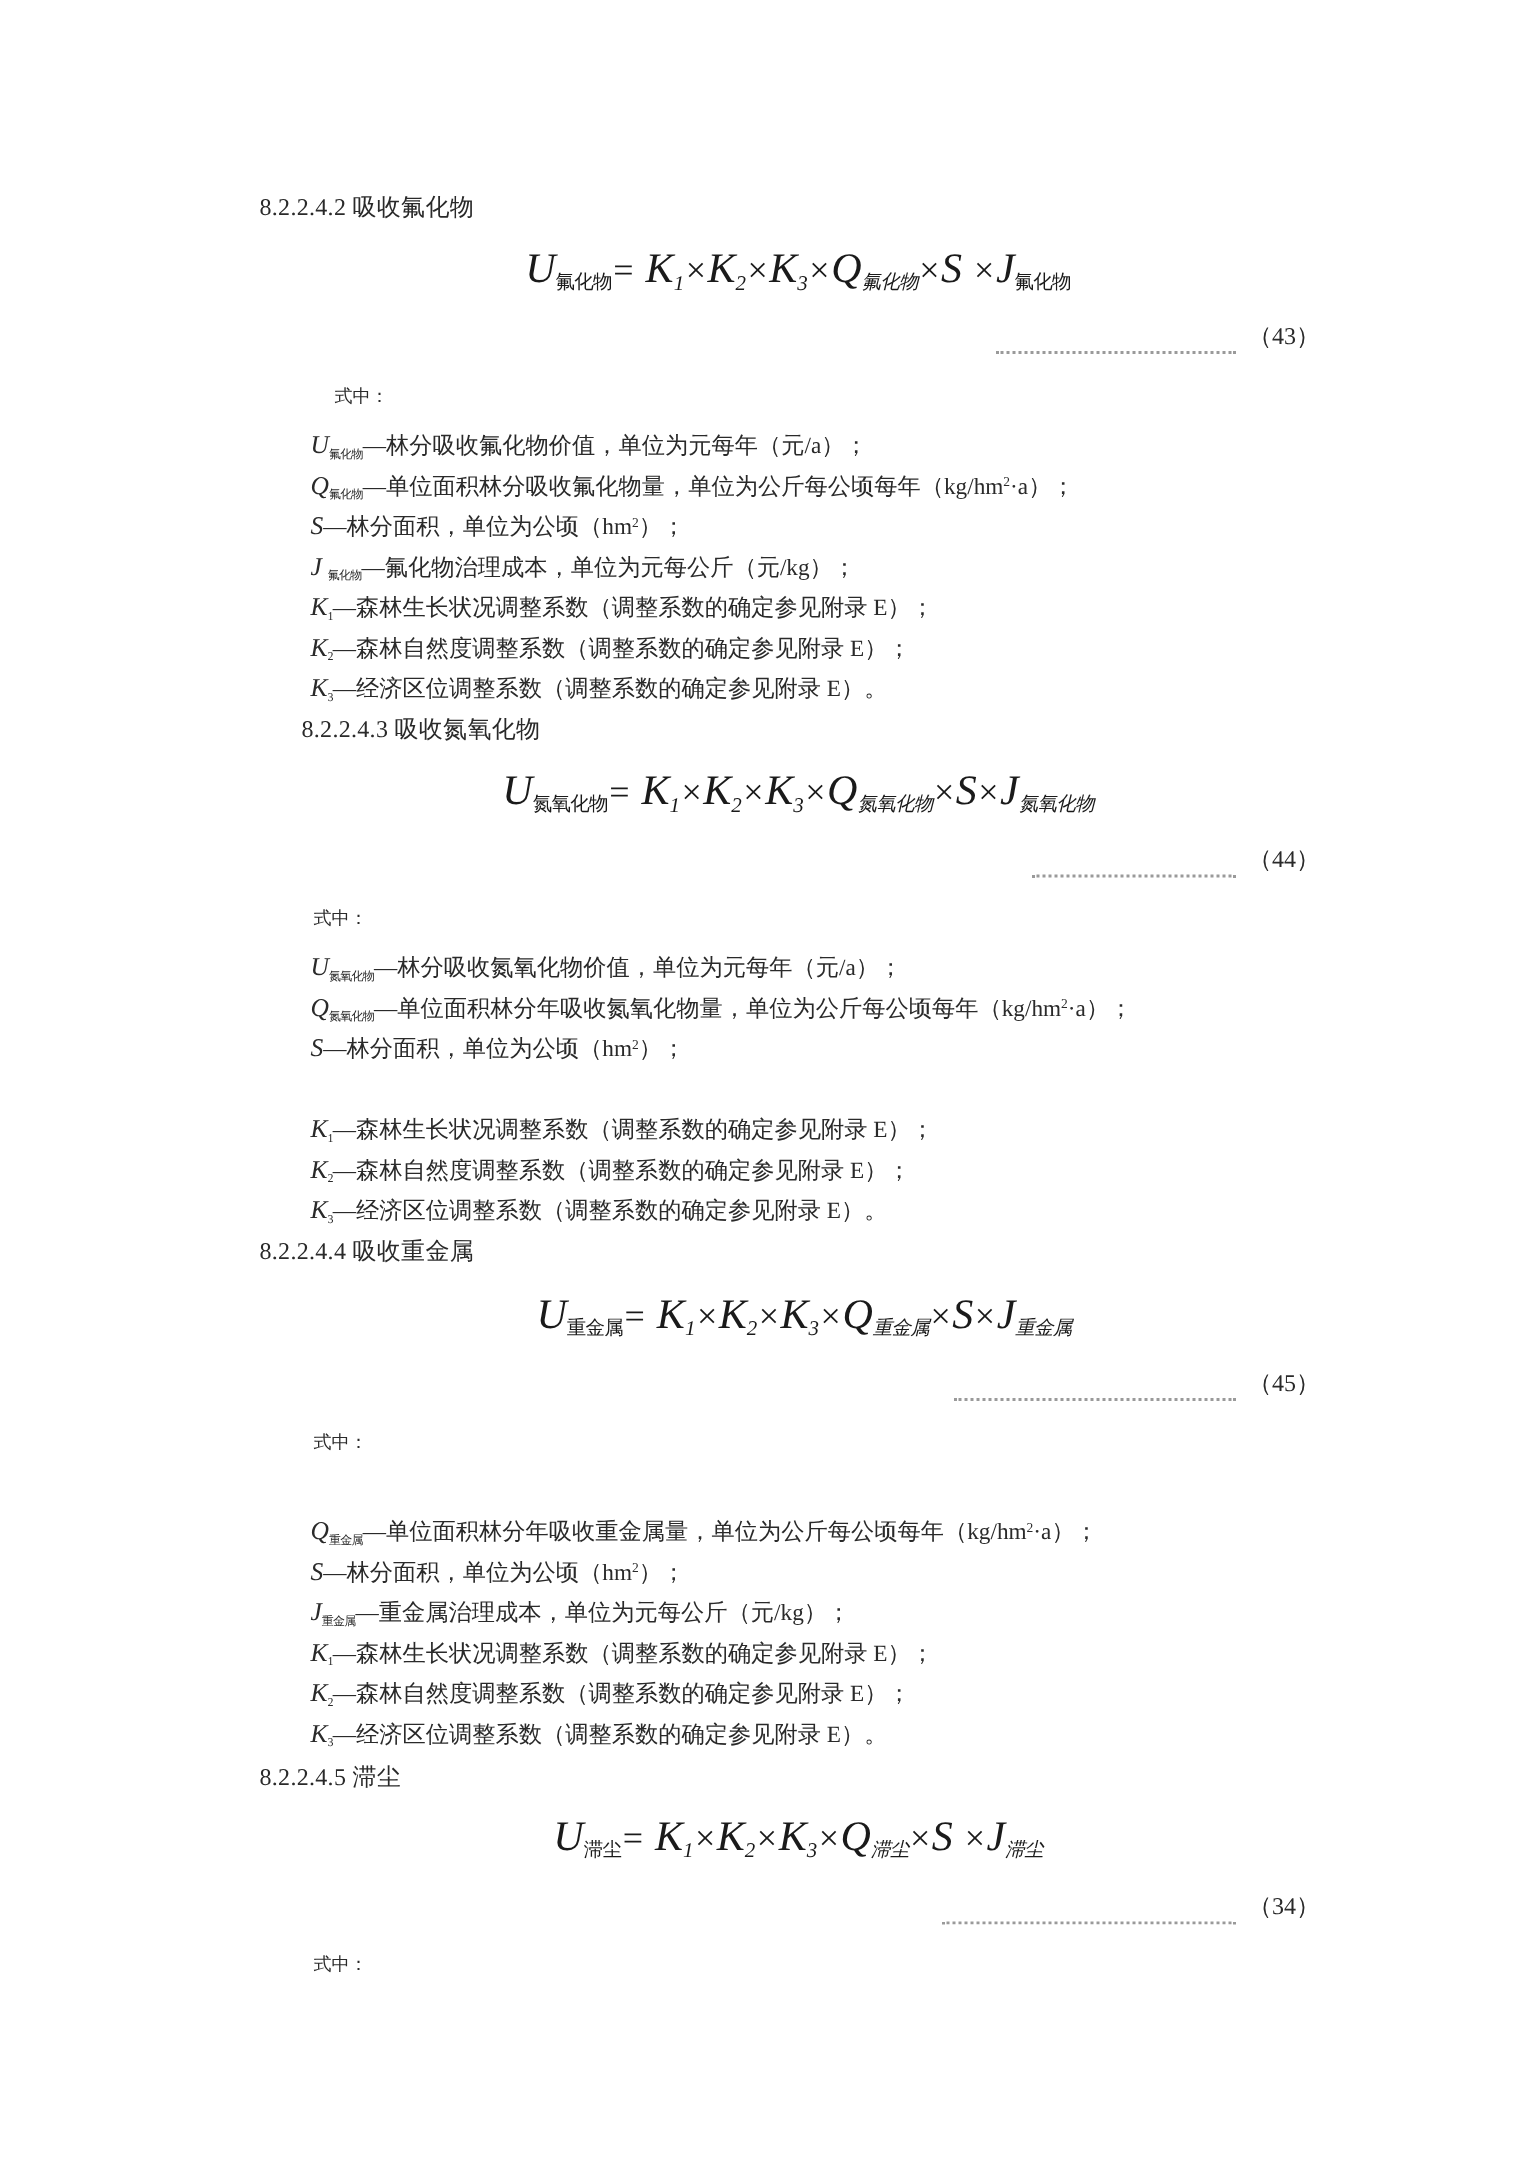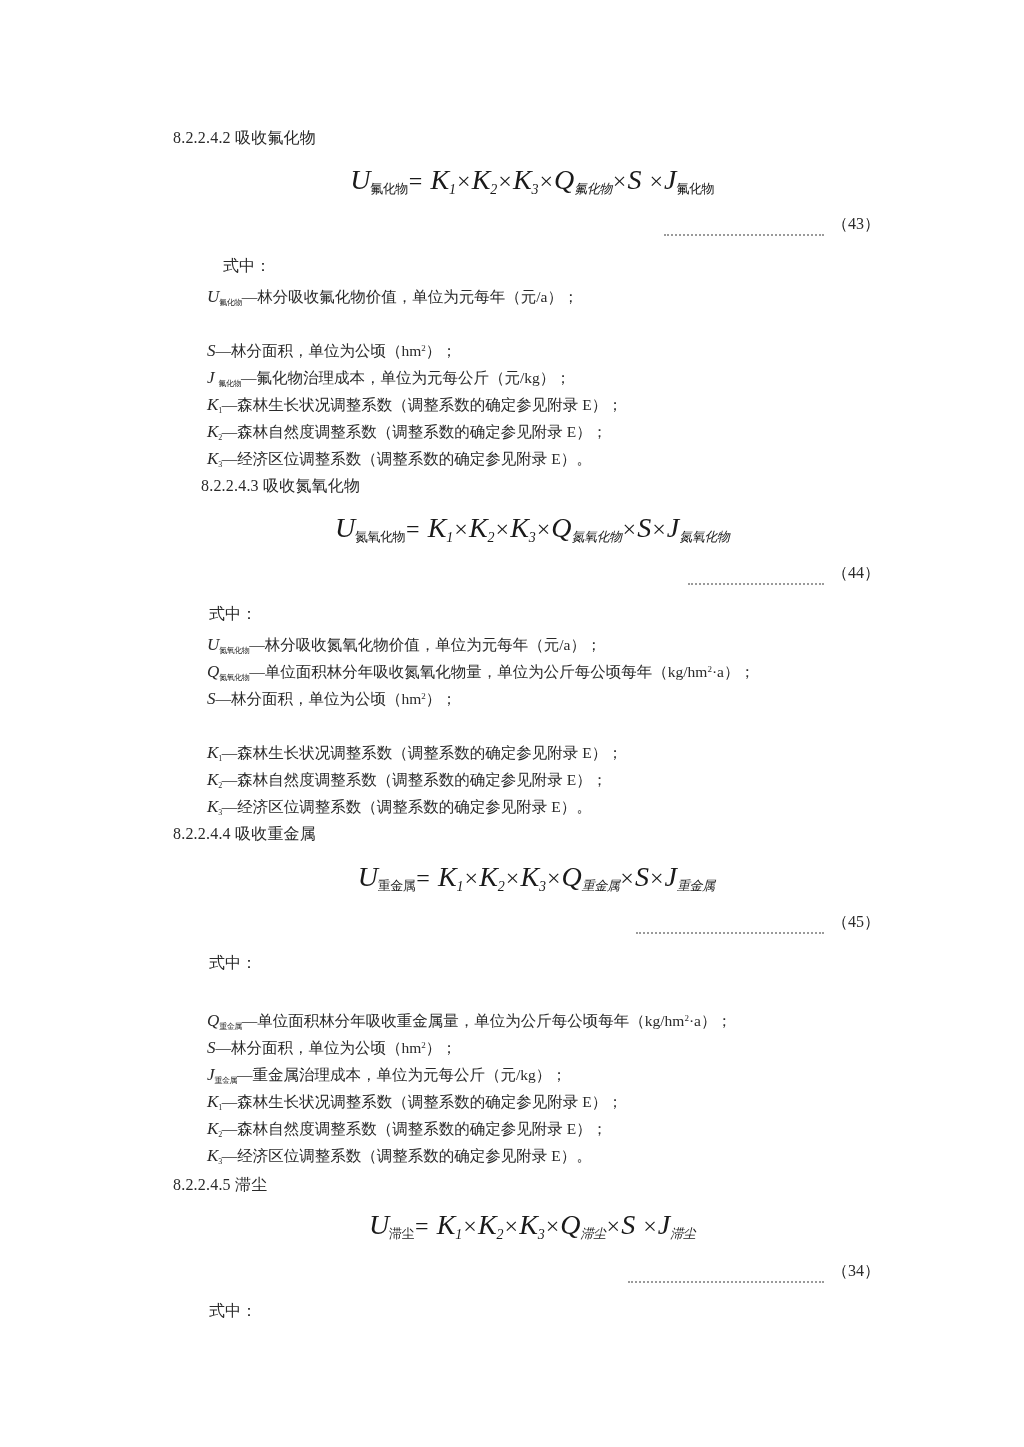--- a/index.html
+++ b/index.html
@@ -76,21 +76,21 @@
       margin-right: 8px;
       position: relative;
       top: 1px;
     }
     .eqnum-row .num {
       font-size: 16px;
       color: #2a2a2a;
     }
     .shizhong {
       position: absolute;
-      font-size: 16px;
+      font-size: 12px;
       color: #2a2a2a;
       text-align: right;
     }
     .def {
       position: absolute;
       left: 191px;
       font-size: 15.5px;
       color: #2a2a2a;
       white-space: nowrap;
     }
@@ -132,20 +132,21 @@
   </div>
 
   <div class="eqnum-row" style="top:214px;">
     <span class="dots" style="width:160px;"></span>
     <span class="num">（43）</span>
   </div>
 
   <div class="shizhong" style="top:256px; left:207px;">式中：</div>
 
   <div class="def" style="top:287px;"><span class="sym">U</span><span class="dsub">氟化物</span><span>—林分吸收氟化物价值，单位为元每年（元/a）；</span></div>
+  <div class="def" style="top:314px;"><span class="sym">Q</span><span class="dsub">氟化物</span><span>—单位面积林分吸收氟化物量，单位为公斤每公顷每年（kg/hm</span><sup>2</sup><span>·a）；</span></div>
   <div class="def" style="top:341px;"><span class="sym">S</span><span>—林分面积，单位为公顷（hm</span><sup>2</sup><span>）；</span></div>
   <div class="def" style="top:368px;"><span class="sym">J</span> <span class="dsub">氟化物</span><span>—氟化物治理成本，单位为元每公斤（元/kg）；</span></div>
   <div class="def" style="top:395px;"><span class="sym">K</span><span class="dsub">1</span><span>—森林生长状况调整系数（调整系数的确定参见附录 E）；</span></div>
   <div class="def" style="top:422px;"><span class="sym">K</span><span class="dsub">2</span><span>—森林自然度调整系数（调整系数的确定参见附录 E）；</span></div>
   <div class="def" style="top:449px;"><span class="sym">K</span><span class="dsub">3</span><span>—经济区位调整系数（调整系数的确定参见附录 E）。</span></div>
 
   <div class="heading" style="top:476px;margin-left:28px;">8.2.2.4.3 吸收氮氧化物</div>
 
   <div class="formula" style="top:512px; padding-left:4px;">
     <span><span>U</span><span class="sub">氮氧化物</span></span><span class="op">=</span>

